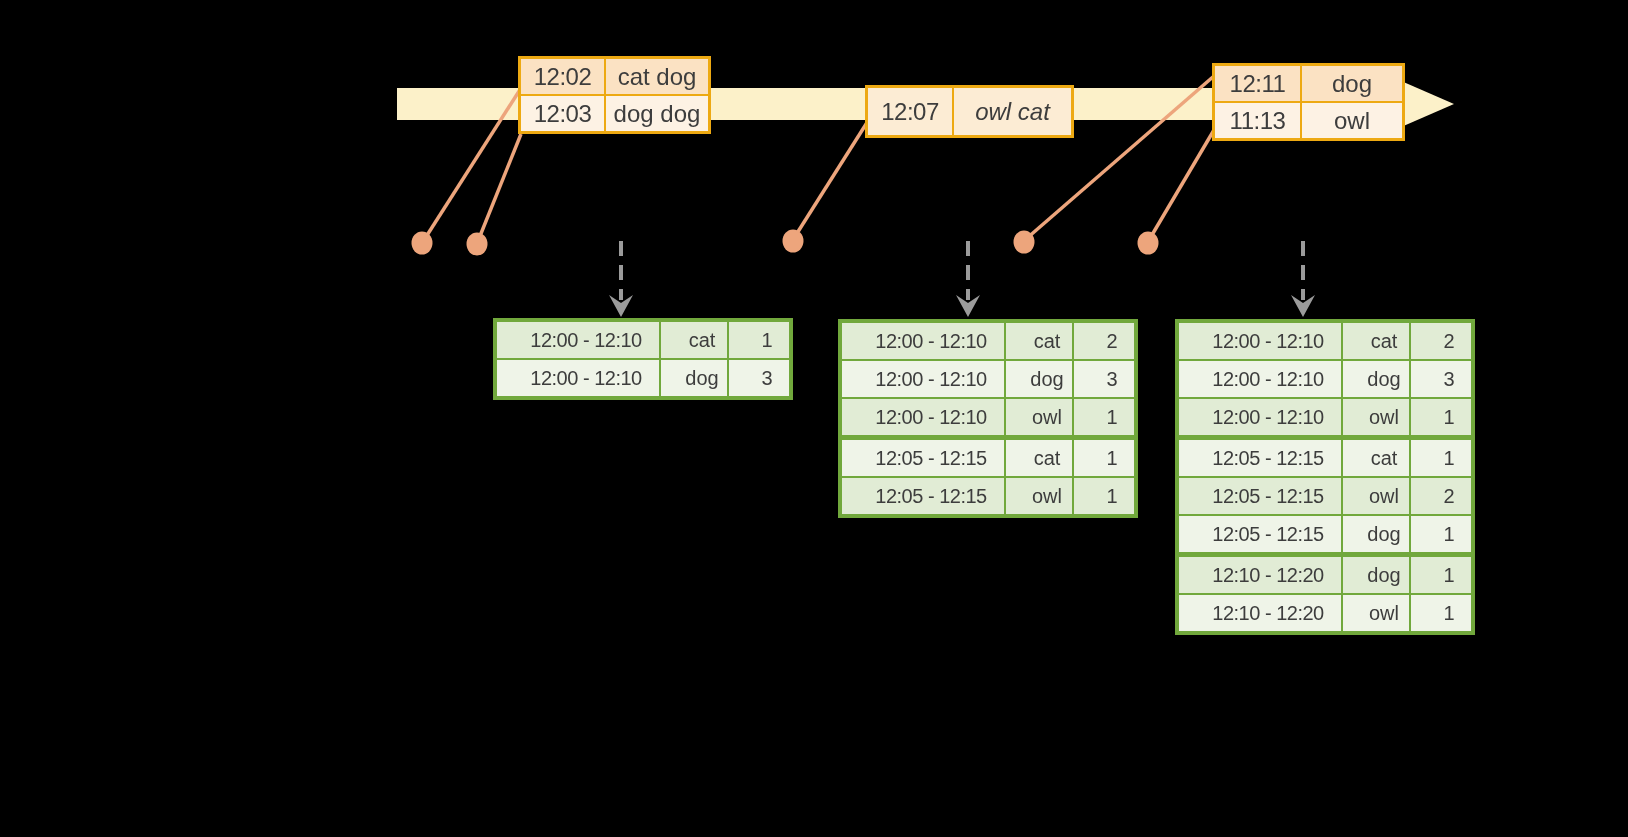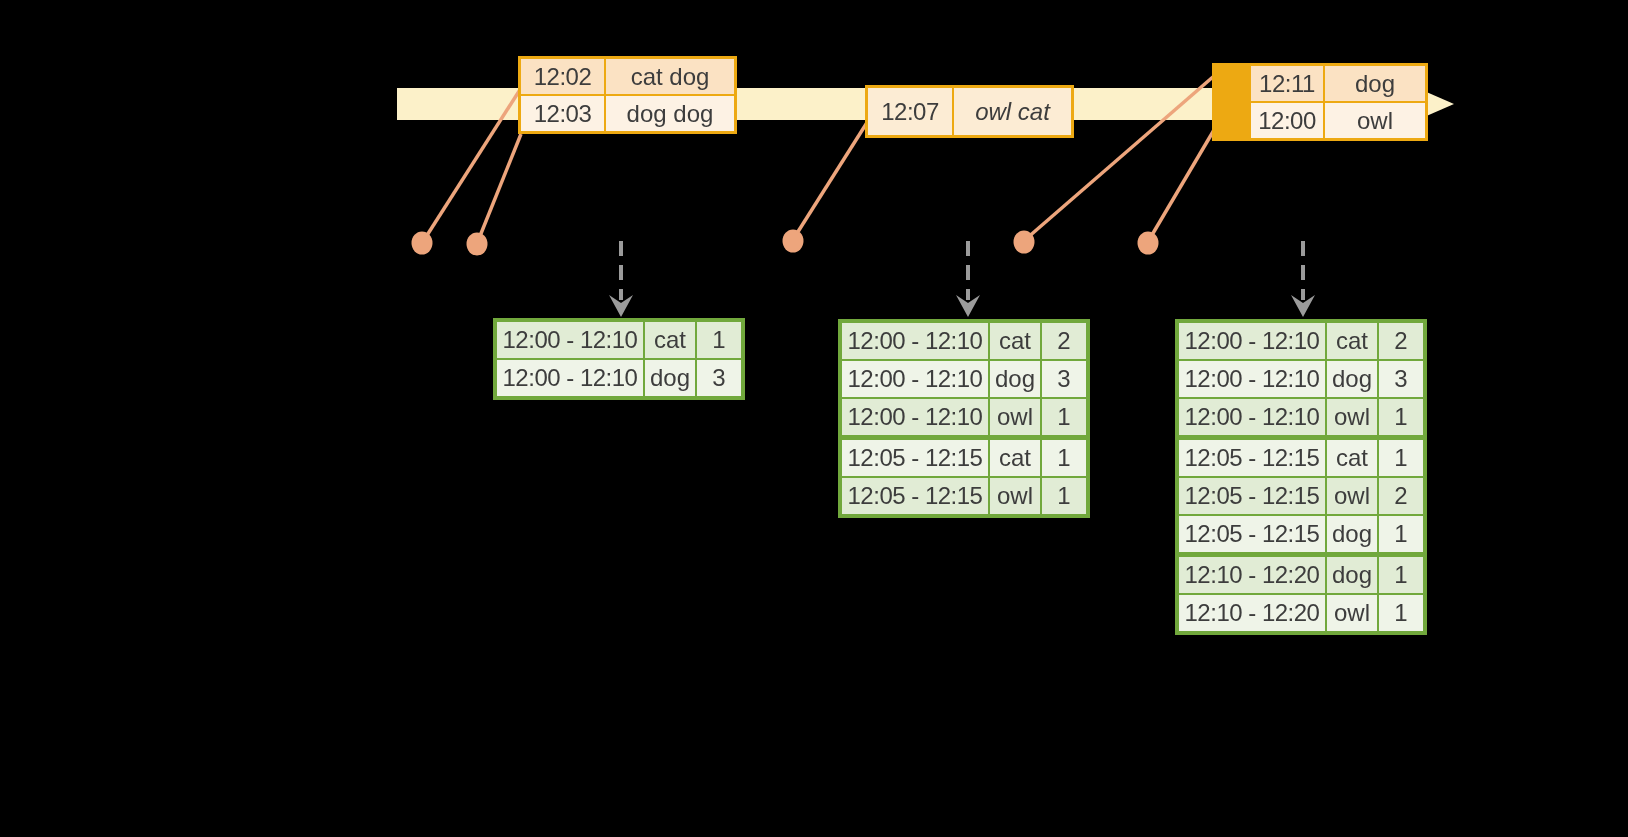--- a/index.html
+++ b/index.html
@@ -45,37 +45,37 @@
   .erow{display:flex;}
   .erow + .erow{margin-top:2px;justify-content:center;}
   .ecell{
     display:flex;align-items:center;justify-content:center;
     font-size:24px;white-space:nowrap;color:var(--text_color,#3d3d3d);
   }
   .ecell + .ecell{margin-left:2px;}
   .erow.dark  .ecell{background:var(--event_row_dark,#fbe2c3);}
   .erow.mid   .ecell{background:var(--event_row_mid,#fcecd4);}
   .erow.light .ecell{background:var(--event_row_light,#fdf2e4);}
-  .et0 .erow{height:35px;} .et0 .etime{width:83px;} .et0 .eword{width:128px;}
+  .et0 .erow{height:35px;} .et0 .etime{width:83px;} .et0 .eword{width:102px;}
   .et1 .erow{height:47px;} .et1 .etime{width:84px;} .et1 .eword{width:117px;font-style:italic;}
-  .et2 .erow{height:35px;} .et2 .etime{width:72px;margin-left:36px;} .et2 .eword{width:100px;}
+  .et2 .erow{height:35px;} .et2 .etime{width:85px;} .et2 .eword{width:100px;}
   .etime{letter-spacing:-0.5px;}
 
   
   .rtable{
     position:absolute;
     background:var(--result_border,#71a83c);
     border:4px solid var(--result_border,#71a83c);
   }
   .rgroup + .rgroup{margin-top:5px;border-radius:16px;}
   .rrow{display:flex;height:36px;}
   .rrow + .rrow{margin-top:2px;}
   .rcell{
     display:flex;align-items:center;justify-content:center;
-    font-size:24px;white-space:nowrap;color:var(--text_color,#3d3d3d);
+    font-size:20px;white-space:nowrap;color:var(--text_color,#3d3d3d);padding-left:16px;
   }
   .rcell + .rcell{margin-left:2px;}
   .rrow.dark  .rcell{background:var(--result_row_dark,#e1ecd5);}
   .rrow.light .rcell{background:var(--result_row_light,#eff4e8);}
   .rtime{width:146px;letter-spacing:-0.5px;}
   .rword{width:50px;text-align:center;}
   .rcount{width:44px;}
 </style>
 </head>
 <body>
@@ -126,21 +126,21 @@
       <div class="ecell eword">owl cat</div>
     </div>
   </div>
 
   <div class="etable et2" style="left:1212px;top:63px">
     <div class="erow dark">
       <div class="ecell etime">12:11</div>
       <div class="ecell eword">dog</div>
     </div>
     <div class="erow light">
-      <div class="ecell etime">12:00</div>
+      <div class="ecell etime">11:13</div>
       <div class="ecell eword">owl</div>
     </div>
   </div>
 
   <div class="rtable" style="left:493px;top:318px">
     <div class="rgroup">
       <div class="rrow dark">
         <div class="rcell rtime">12:00 - 12:10</div>
         <div class="rcell rword">cat</div>
         <div class="rcell rcount">1</div>

